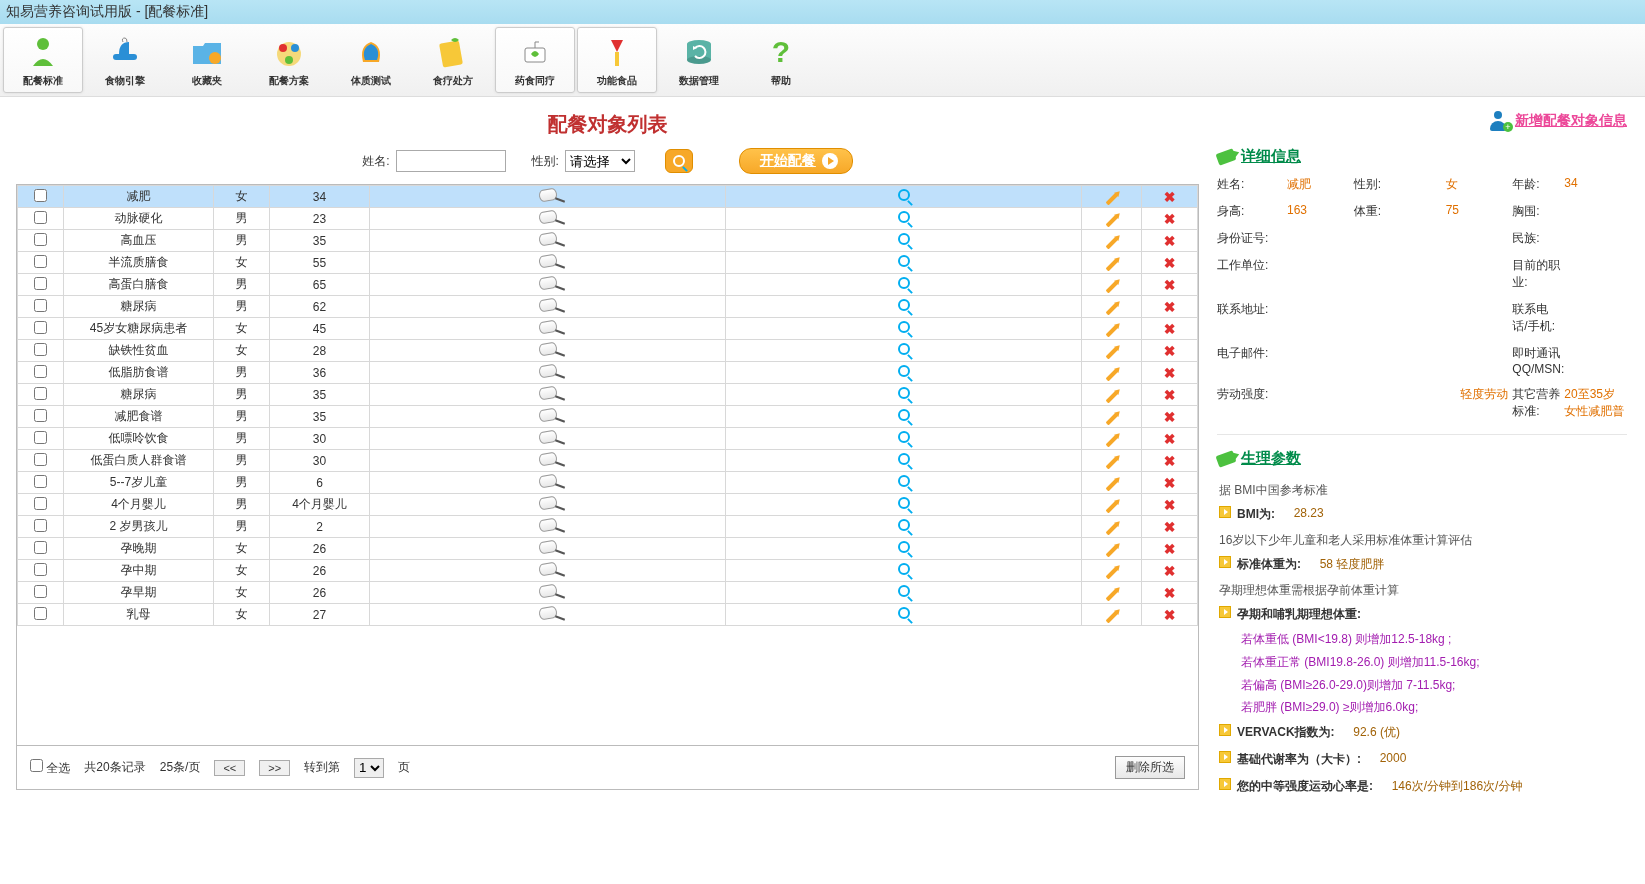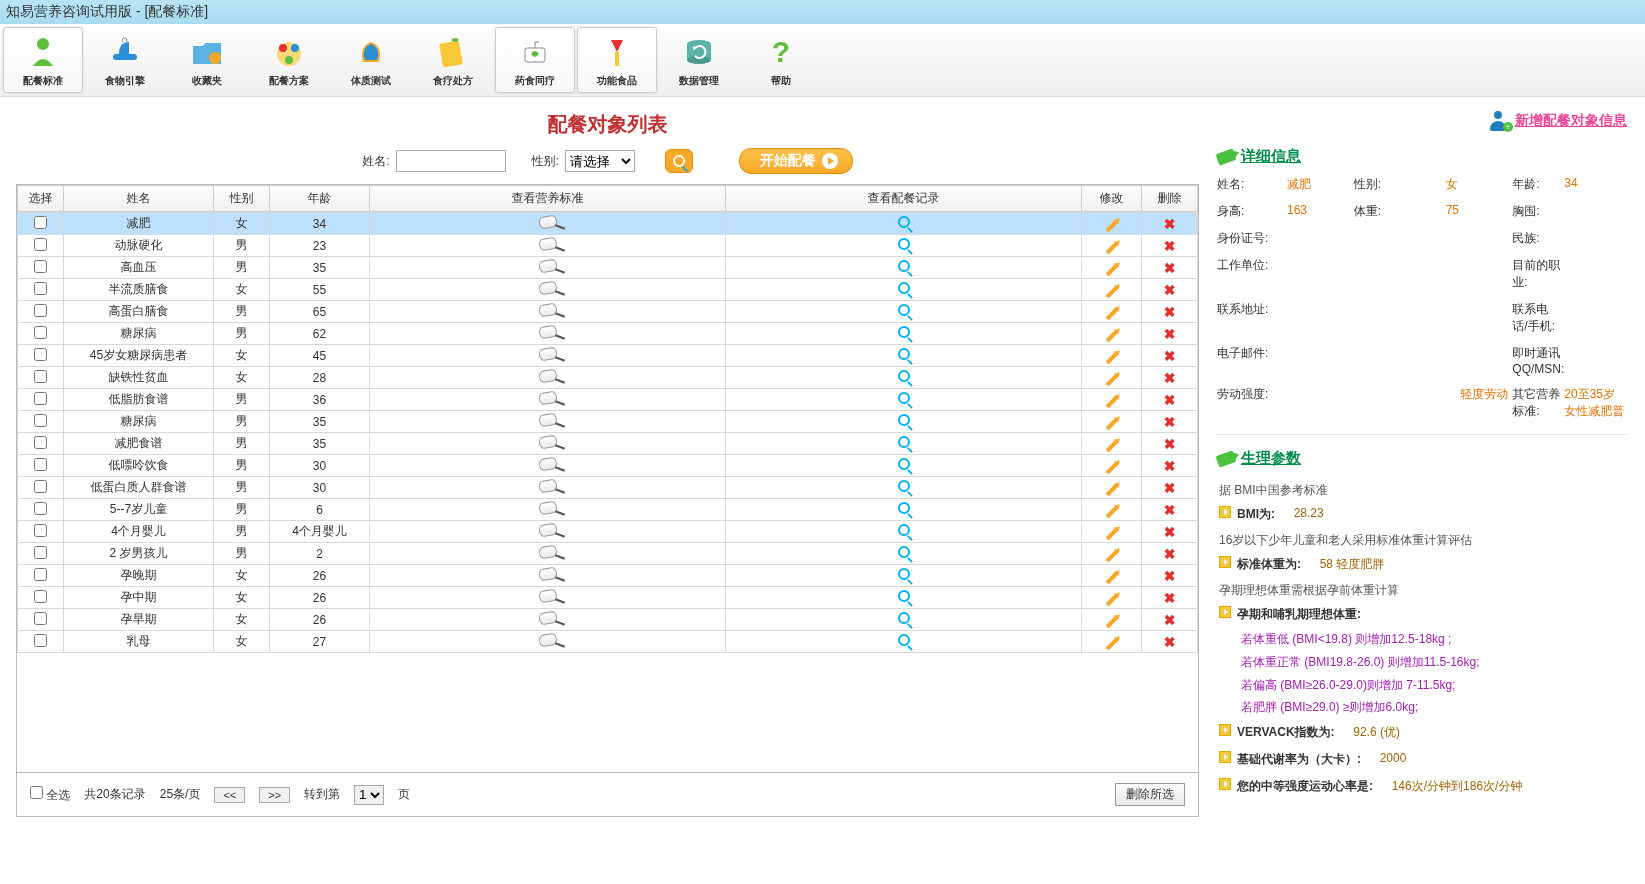--- a/index.html
+++ b/index.html
@@ -10,21 +10,21 @@
 .toolbar-btn.active { background: linear-gradient(#fff, #f8f8f8); border-color: #ccc; box-shadow: 0 0 3px rgba(0,0,0,0.1); }
 .toolbar-btn .ticon { width: 40px; height: 36px; margin: 0 auto 3px; display: block; }
 .toolbar-btn .tlabel { font-size: 10px; color: #333; font-weight: bold; }
 .main-area { display: flex; padding: 8px 8px 0 8px; }
 .center-col { flex: 1; min-width: 600px; margin: 0 8px; }
 .center-title { text-align: center; color: #c03030; font-size: 20px; font-weight: bold; padding: 6px 0 10px; }
 .filter-row { display: flex; align-items: center; justify-content: center; gap: 6px; padding: 0 0 10px; }
 .filter-row input[type=text] { height: 22px; width: 110px; border: 1px solid #aaa; padding: 0 4px; }
 .filter-row select { height: 22px; width: 70px; border: 1px solid #aaa; background: #fff; }
 .search-btn { width: 28px; height: 24px; background: #f7a828; border: 1px solid #e08e00; border-radius: 6px; display: inline-flex; align-items: center; justify-content: center; cursor: pointer; }
-.start-btn { background: linear-gradient(#ffc24a, #f7a828); border: 1px solid #e08e00; border-radius: 12px; height: 26px; padding: 0 14px 0 20px; color: #fff; font-size: 14px; font-weight: bold; cursor: pointer; display: inline-flex; align-items: center; gap: 6px; margin-left: 40px; }
+.start-btn { background: linear-gradient(#ffc24a, #f7a828); border: 1px solid #e08e00; border-radius: 12px; height: 26px; padding: 0 14px 0 20px; color: #fff; font-size: 14px; font-weight: bold; cursor: pointer; display: inline-flex; align-items: center; gap: 6px; margin-left: 40px; text-decoration: underline; }
 .play-circle { width: 16px; height: 16px; border-radius: 50%; background: #fff; display: inline-flex; align-items: center; justify-content: center; }
 .play-circle::after { content: ""; border-left: 6px solid #f7a828; border-top: 4px solid transparent; border-bottom: 4px solid transparent; margin-left: 2px; }
 .grid-wrap { border: 1px solid #bbb; }
 table.grid { width: 100%; border-collapse: collapse; table-layout: fixed; }
 table.grid th { background: linear-gradient(#fdfdfd, #f0f0f0); border: 1px solid #ccc; padding: 4px 2px; font-size: 12px; font-weight: normal; height: 22px; }
 table.grid td { border: 1px solid #d8d8d8; padding: 2px; text-align: center; height: 20px; font-size: 12px; background: #fff; }
 table.grid tr.selected td { background: #bfe0fb; }
 .icon-cell { display: inline-block; cursor: pointer; }
 .mag-icon { width: 18px; height: 12px; border: 1px solid #999; border-radius: 50% / 100%; position: relative; display: inline-block; transform: rotate(-10deg); background: linear-gradient(#fff,#e8e8e8); }
 .mag-icon::after { content: ""; position: absolute; right: -8px; bottom: -3px; width: 10px; height: 2px; background: #555; transform: rotate(30deg); }
@@ -130,44 +130,20 @@
       <span style="margin-left:24px" class="search-btn">
         <span class="search-icon2" style="border-color:#fff"></span>
       </span>
       <span class="start-btn">
         <span>开始配餐</span>
         <span class="play-circle"></span>
       </span>
     </div>
 
     <div class="grid-wrap">
-      <table class="grid">
-        <colgroup>
-            <col style="width:46px">
-            <col style="width:150px">
-            <col style="width:56px">
-            <col style="width:100px">
-            <col>
-            <col>
-            <col style="width:60px">
-            <col style="width:56px">
-          </colgroup>
-        <thead>
-            <tr id="grid-head">
-              <th>选择</th>
-              <th>姓名</th>
-              <th>性别</th>
-              <th>年龄</th>
-              <th>查看营养标准</th>
-              <th>查看配餐记录</th>
-              <th>修改</th>
-              <th>删除</th>
-            </tr>
-          </thead>
-      </table>
       <div class="grid-body">
         <table class="grid">
           <colgroup>
               <col style="width:46px">
               <col style="width:150px">
               <col style="width:56px">
               <col style="width:100px">
               <col>
               <col>
               <col style="width:60px">

